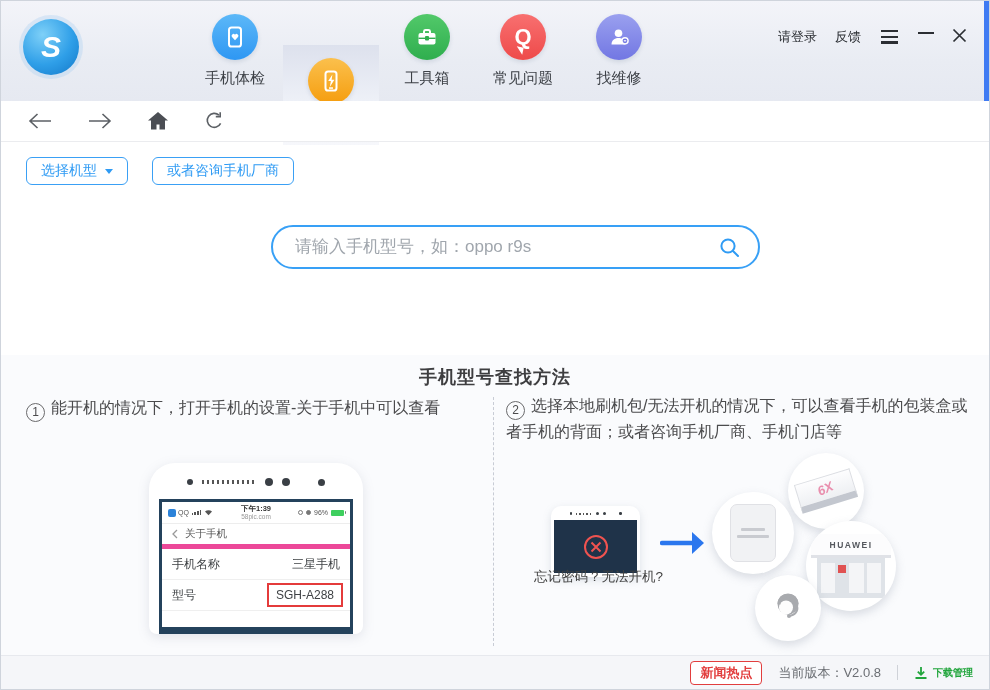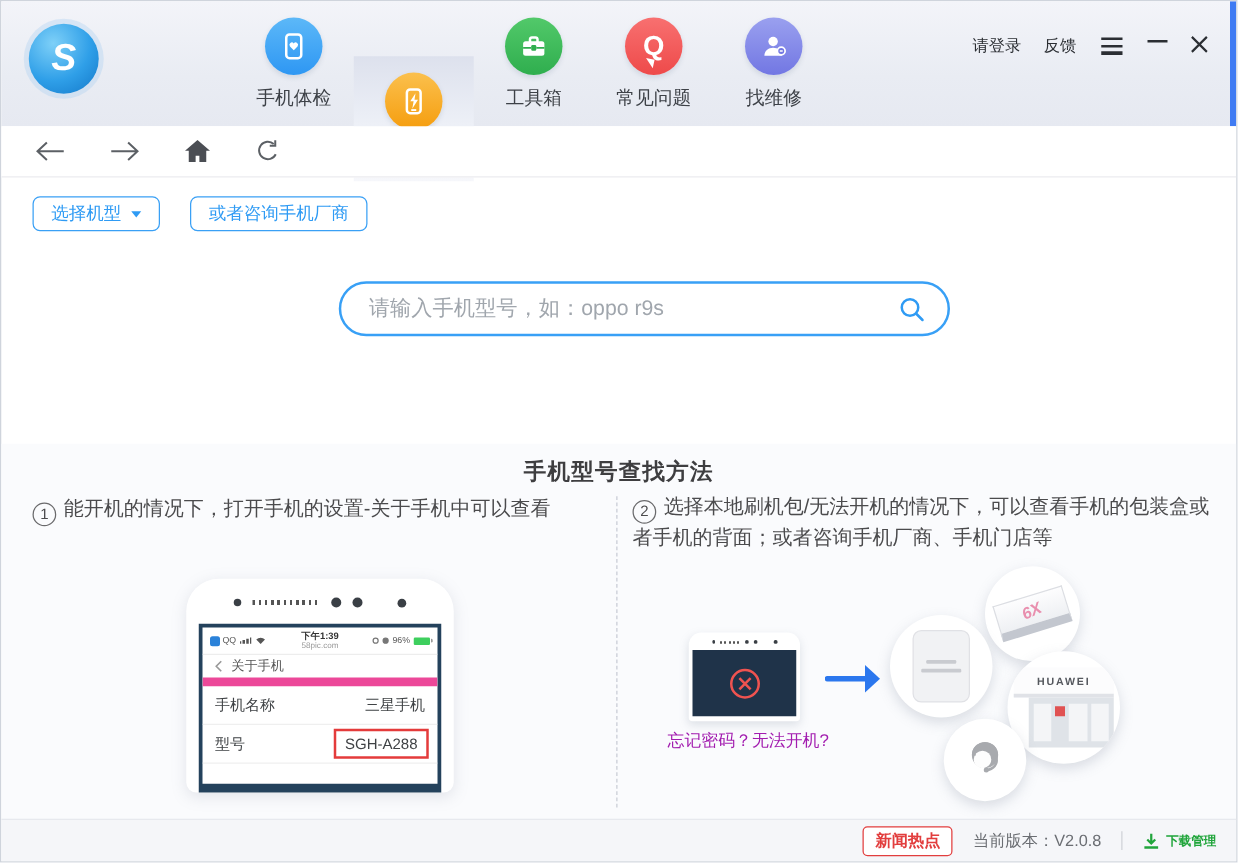--- a/index.html
+++ b/index.html
@@ -102,57 +102,57 @@
   .p-center { position:absolute; left:50%; transform:translateX(-50%); text-align:center; }
   .p-time { font-size:7.5px; font-weight:bold; color:#333; line-height:8px; }
   .p-site { font-size:6.5px; color:#999; line-height:7px; }
   .p-right { margin-left:auto; display:flex; align-items:center; gap:3px; }
   .sdot { width:5px; height:5px; border-radius:50%; border:1px solid #777; }
   .sdot.filled { background:#777; }
   .battery { width:13px; height:6px; background:#3ecf5e; border-radius:1px; position:relative; }
   .battery::after { content:""; position:absolute; right:-2.4px; top:1.4px; width:1.8px;
                     height:3.2px; background:#777; border-radius:0 1px 1px 0; }
   .p-back { height:25px; display:flex; align-items:center; gap:7px; padding:0 10px;
-            border-bottom:7px solid #ec4899; font-size:10.5px; color:#555; }
+            border-bottom:5px solid #ec4899; font-size:10.5px; color:#555; }
   .p-row { height:31px; display:flex; align-items:center; justify-content:space-between;
            padding:0 10px; border-bottom:1px solid #efefef; font-size:12px; color:#3f4245; }
   .model-box { border:2px solid #e43b3b; padding:3px 7px; margin-right:-3px; }
 
   
   .phone-locked { position:absolute; left:550px; top:151px; width:89px; height:71px;
                   background:#fff; border-radius:10px 10px 3px 3px;
                   box-shadow:0 3px 8px rgba(120,130,150,.22); }
   .mini-speaker { position:absolute; top:6px; left:0; right:0; display:flex; justify-content:center;
                   align-items:center; gap:4px; }
   .mdot { border-radius:50%; background:#3a3f45; }
   .m3 { width:3px; height:3px; } .m2 { width:2.5px; height:2.5px; }
   .mini-dashes { width:16px; height:2px;
                  background:repeating-linear-gradient(90deg,#555 0 1.5px,transparent 1.5px 3.5px); }
   .locked-screen { position:absolute; left:3px; right:3px; top:14px; bottom:4px; background:#1f3349;
                    display:flex; align-items:center; justify-content:center; }
-  .locked-caption { position:absolute; left:533px; top:229px; font-size:13.5px; color:#a21caf;
+  .locked-caption { position:absolute; left:533px; top:213px; font-size:13.5px; color:#404040;
                     white-space:nowrap; }
   .flow-arrow { position:absolute; left:659px; top:172px; }
   .g-circle { position:absolute; border-radius:50%; background:#fff;
               box-shadow:0 4px 10px rgba(140,150,165,.3); display:flex; align-items:center;
               justify-content:center; overflow:hidden; }
   .c-back { left:711px; top:137px; width:82px; height:82px; }
   .c-box { left:787px; top:98px; width:76px; height:76px; }
   .c-store { left:805px; top:166px; width:90px; height:90px; }
   .c-service { left:754px; top:220px; width:66px; height:66px; }
   .phone-back { width:46px; height:58px; background:#f1f2f4; border:1px solid #e0e1e5;
                 border-radius:7px; display:flex; flex-direction:column; align-items:center;
                 justify-content:center; gap:4px; }
   .pb-bar { height:3px; background:#c9cbd0; border-radius:1px; }
   .pkg-box { width:58px; height:30px; background:linear-gradient(180deg,#fdfdfe,#eef0f3);
              border:1px solid #dcdee3; border-bottom:7px solid #c3c7cf; transform:rotate(-17deg);
              display:flex; align-items:center; justify-content:center; }
   .pkg-label { font-size:13px; font-style:italic; font-weight:bold; color:#e98fae;
                transform:rotate(-8deg); }
-  .store { display:flex; flex-direction:column; align-items:flex-end; }
+  .store { display:flex; flex-direction:column; align-items:center; }
   .store-sign { width:80px; height:24px; background:#fcfcfd; border-bottom:3px solid #e0e2e7;
                 display:flex; align-items:center; justify-content:center; font-size:8.5px;
                 font-weight:bold; letter-spacing:1.5px; color:#55585e; }
   .store-front { width:68px; height:40px; background:#dfe3e8; display:flex; gap:3px;
                  padding:5px 4px; }
   .store-front i { display:block; background:#f4f5f7; flex:1; }
   .store-front i.red { background:#e05252; flex:0 0 8px; height:8px; margin-top:2px; }
 
   
   .footer { position:absolute; left:0; right:0; bottom:0; height:34px; background:#f5f6f9;

